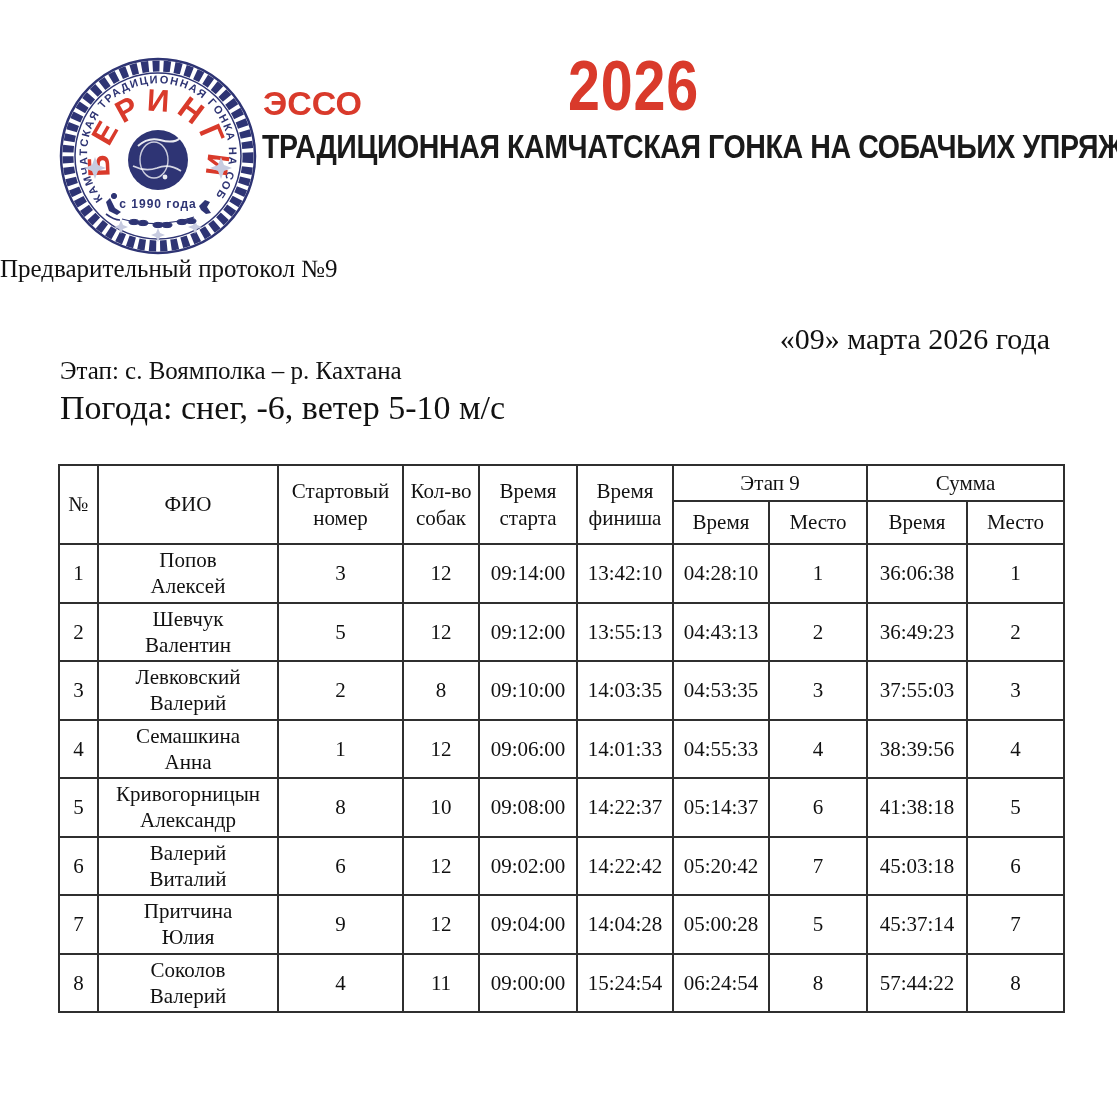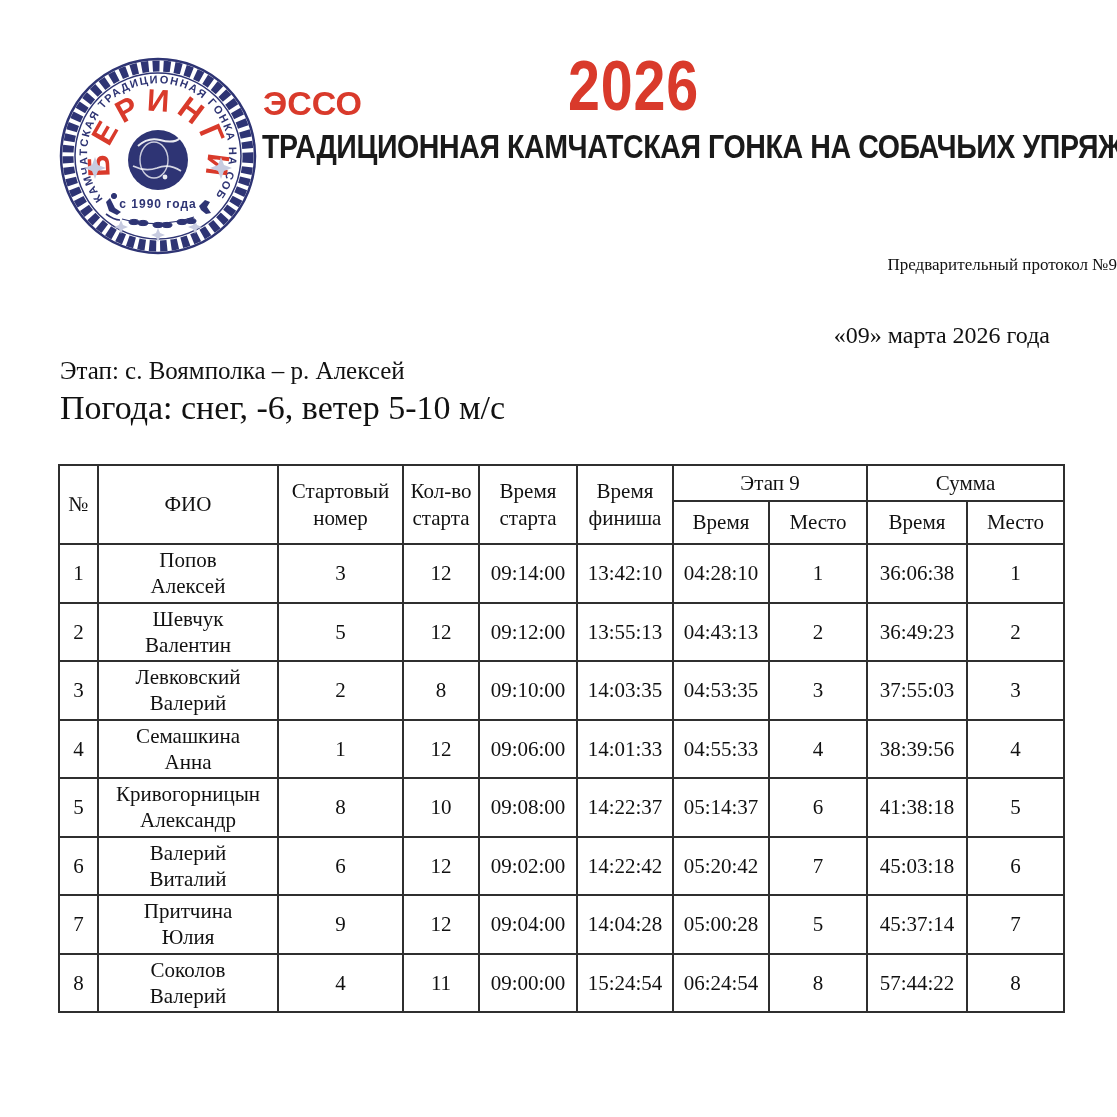--- a/index.html
+++ b/index.html
@@ -37,25 +37,25 @@
     position: absolute; left: 262px; top: 127px;
     font-family: "Liberation Sans", sans-serif;
     font-weight: 700; font-size: 34px; color: #1a1a1a;
     white-space: nowrap; letter-spacing: -0.5px;
     transform: scaleX(0.84); transform-origin: left top;
   }
 
   
   .protocol-title {
     position: absolute; left: 0; top: 255px; width: 100%;
-    text-align: right; font-size: 17px;
+    text-align: left; font-size: 25px;
   }
   .date-line {
     position: absolute; right: 67px; top: 322px;
-    font-size: 24px;
+    font-size: 30px;
   }
   .stage-line {
     position: absolute; left: 60px; top: 357px;
     font-size: 25px;
   }
   .weather-line {
     position: absolute; left: 60px; top: 389px;
     font-size: 34px;
   }
   .distance-line {
@@ -148,42 +148,42 @@
       </g>
     </svg>
   </div>
 
   <div class="esso">ЭССО</div>
   <div class="year">2026</div>
   <div class="race-title">ТРАДИЦИОННАЯ КАМЧАТСКАЯ ГОНКА НА СОБАЧЬИХ УПРЯЖКАХ</div>
 
   <div class="protocol-title">Предварительный протокол №9</div>
   <div class="date-line">«09» марта 2026 года</div>
-  <div class="stage-line">Этап: с. Воямполка – р. Алексей</div>
+  <div class="stage-line">Этап: с. Воямполка – р. Кахтана</div>
   <div class="weather-line">Погода: снег, -6, ветер 5-10 м/с</div>
 
   <table class="results">
     <colgroup>
       <col style="width:39px">
         <col style="width:180px">
         <col style="width:125px">
         <col style="width:76px">
       <col style="width:98px">
         <col style="width:96px">
         <col style="width:96px">
         <col style="width:98px">
       <col style="width:100px">
         <col style="width:97px">
     </colgroup>
     <thead>
       <tr class="h1">
         <th rowspan="2">№</th>
         <th rowspan="2">ФИО</th>
         <th rowspan="2">Стартовый номер</th>
-        <th rowspan="2">Кол-во старта</th>
+        <th rowspan="2">Кол-во собак</th>
         <th rowspan="2">Время старта</th>
         <th rowspan="2">Время финиша</th>
         <th colspan="2" class="group-stage">Этап 9</th>
         <th colspan="2">Сумма</th>
       </tr>
       <tr class="h2">
         <th>Время</th>
         <th>Место</th>
         <th>Время</th>
         <th>Место</th>

